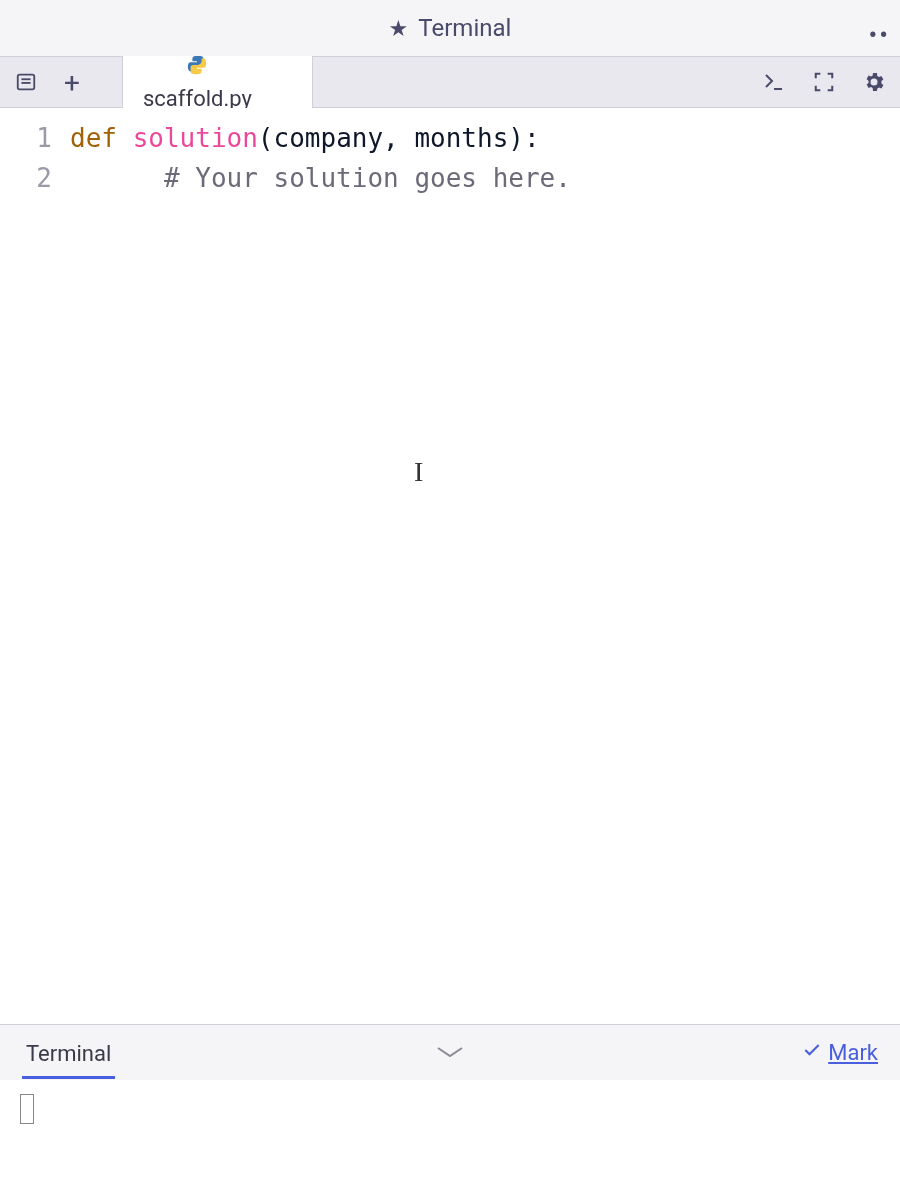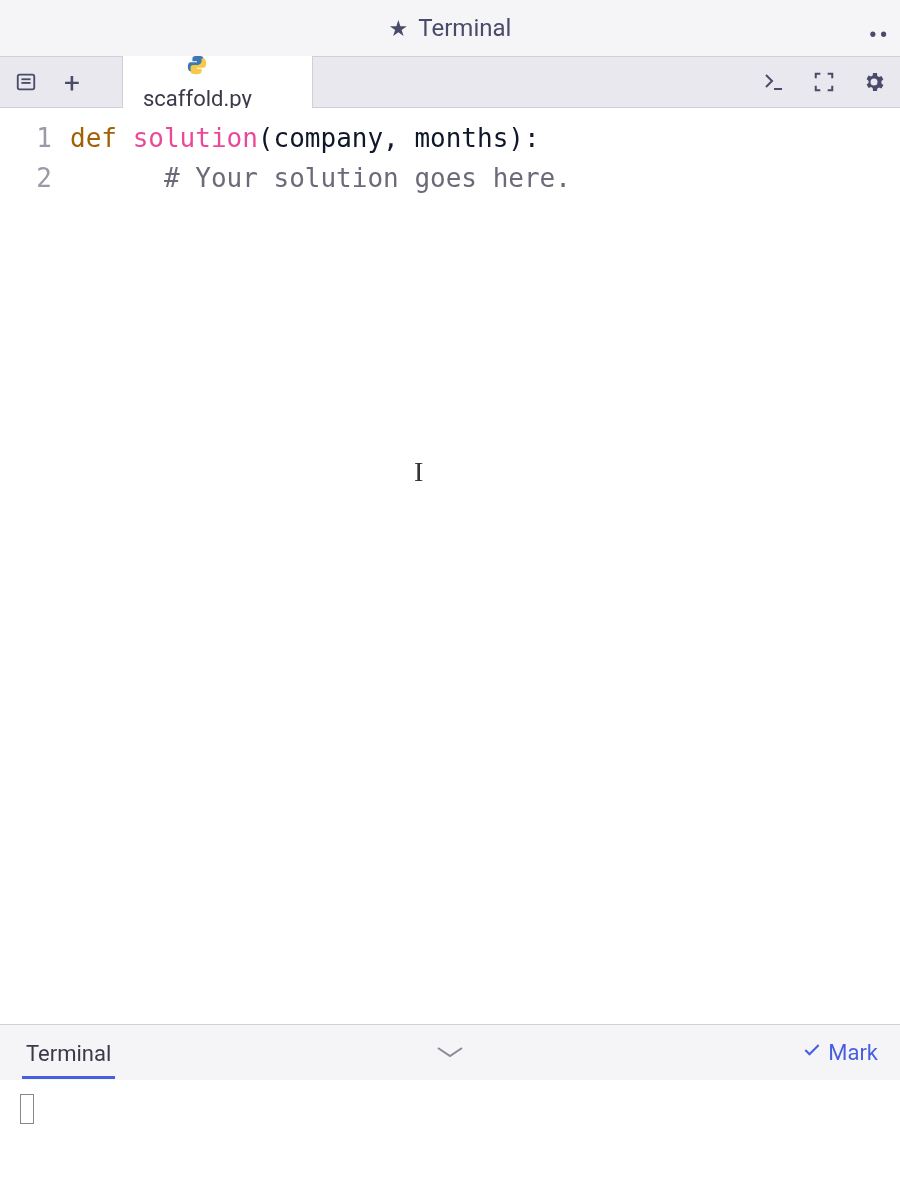--- a/index.html
+++ b/index.html
@@ -162,20 +162,21 @@
       font-size: 22px;
     }
     .mark-btn {
       margin-left: auto;
       display: flex;
       align-items: center;
       gap: 6px;
       color: #4a5fe0;
       font-size: 22px;
       cursor: pointer;
+      text-decoration: underline;
     }
     .terminal-body {
       background: #fff;
       height: 120px;
       padding: 14px 20px;
     }
     .terminal-cursor {
       width: 14px;
       height: 30px;
       border: 1.5px solid #888;

